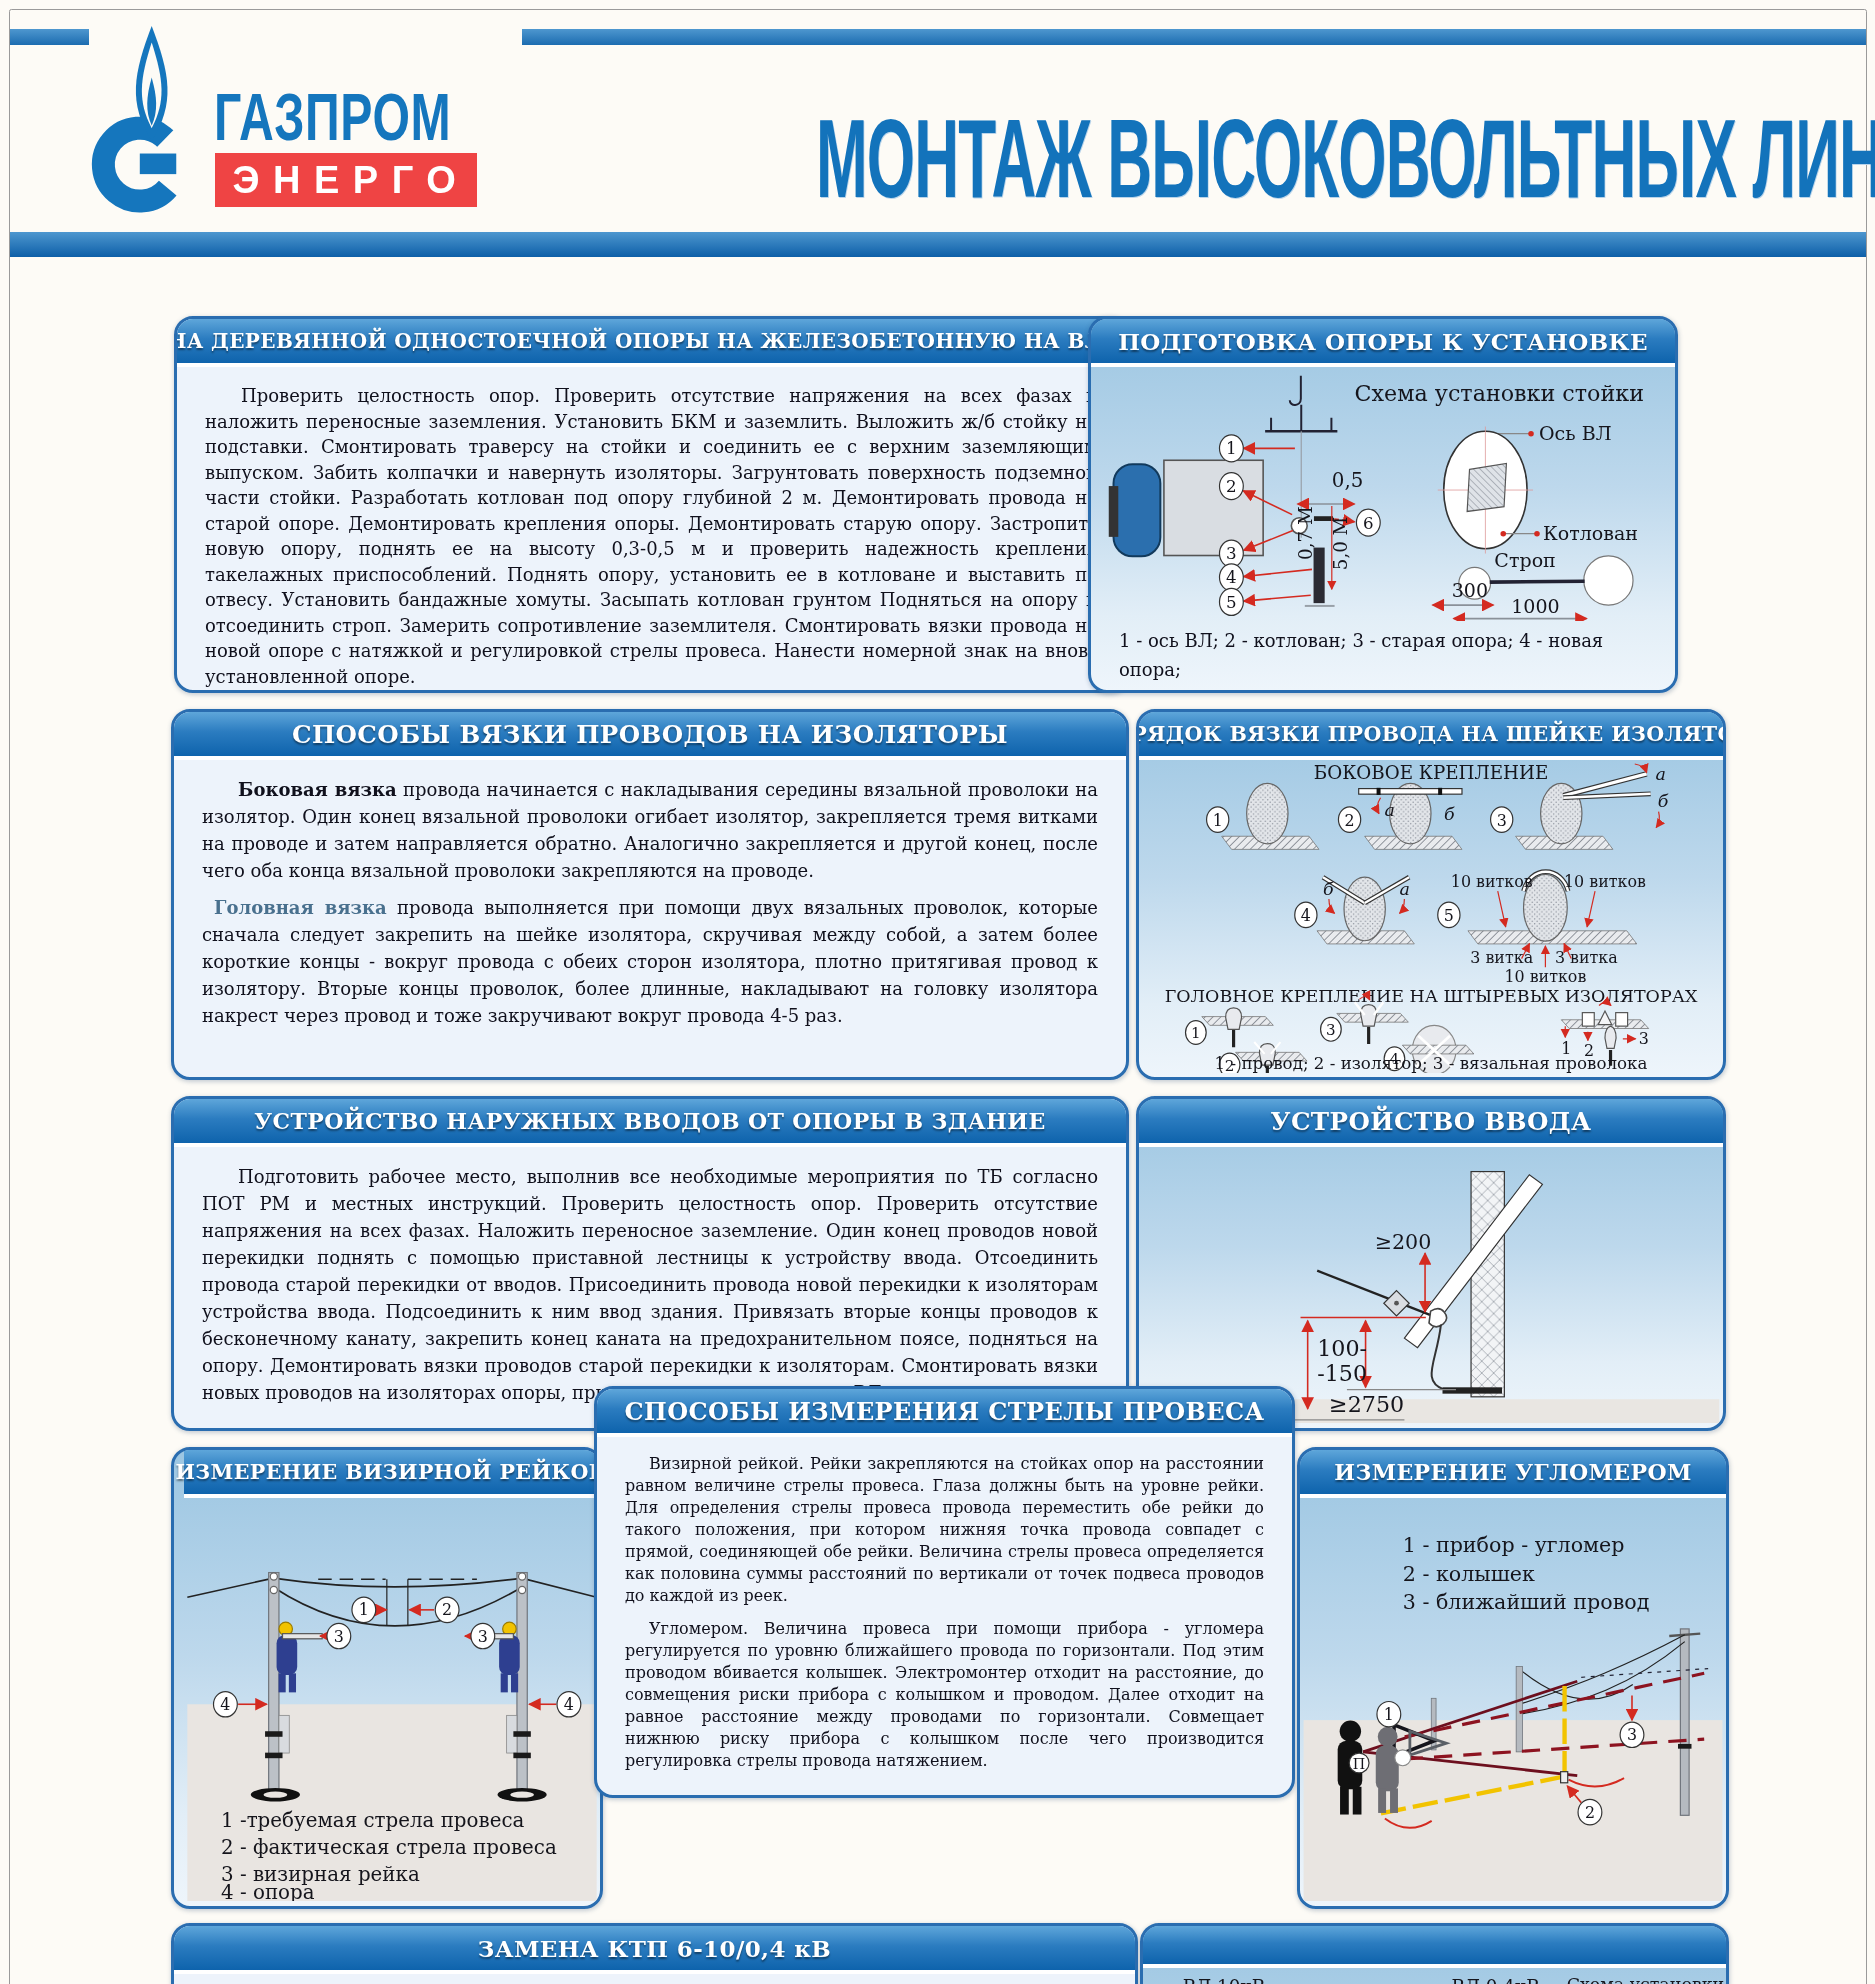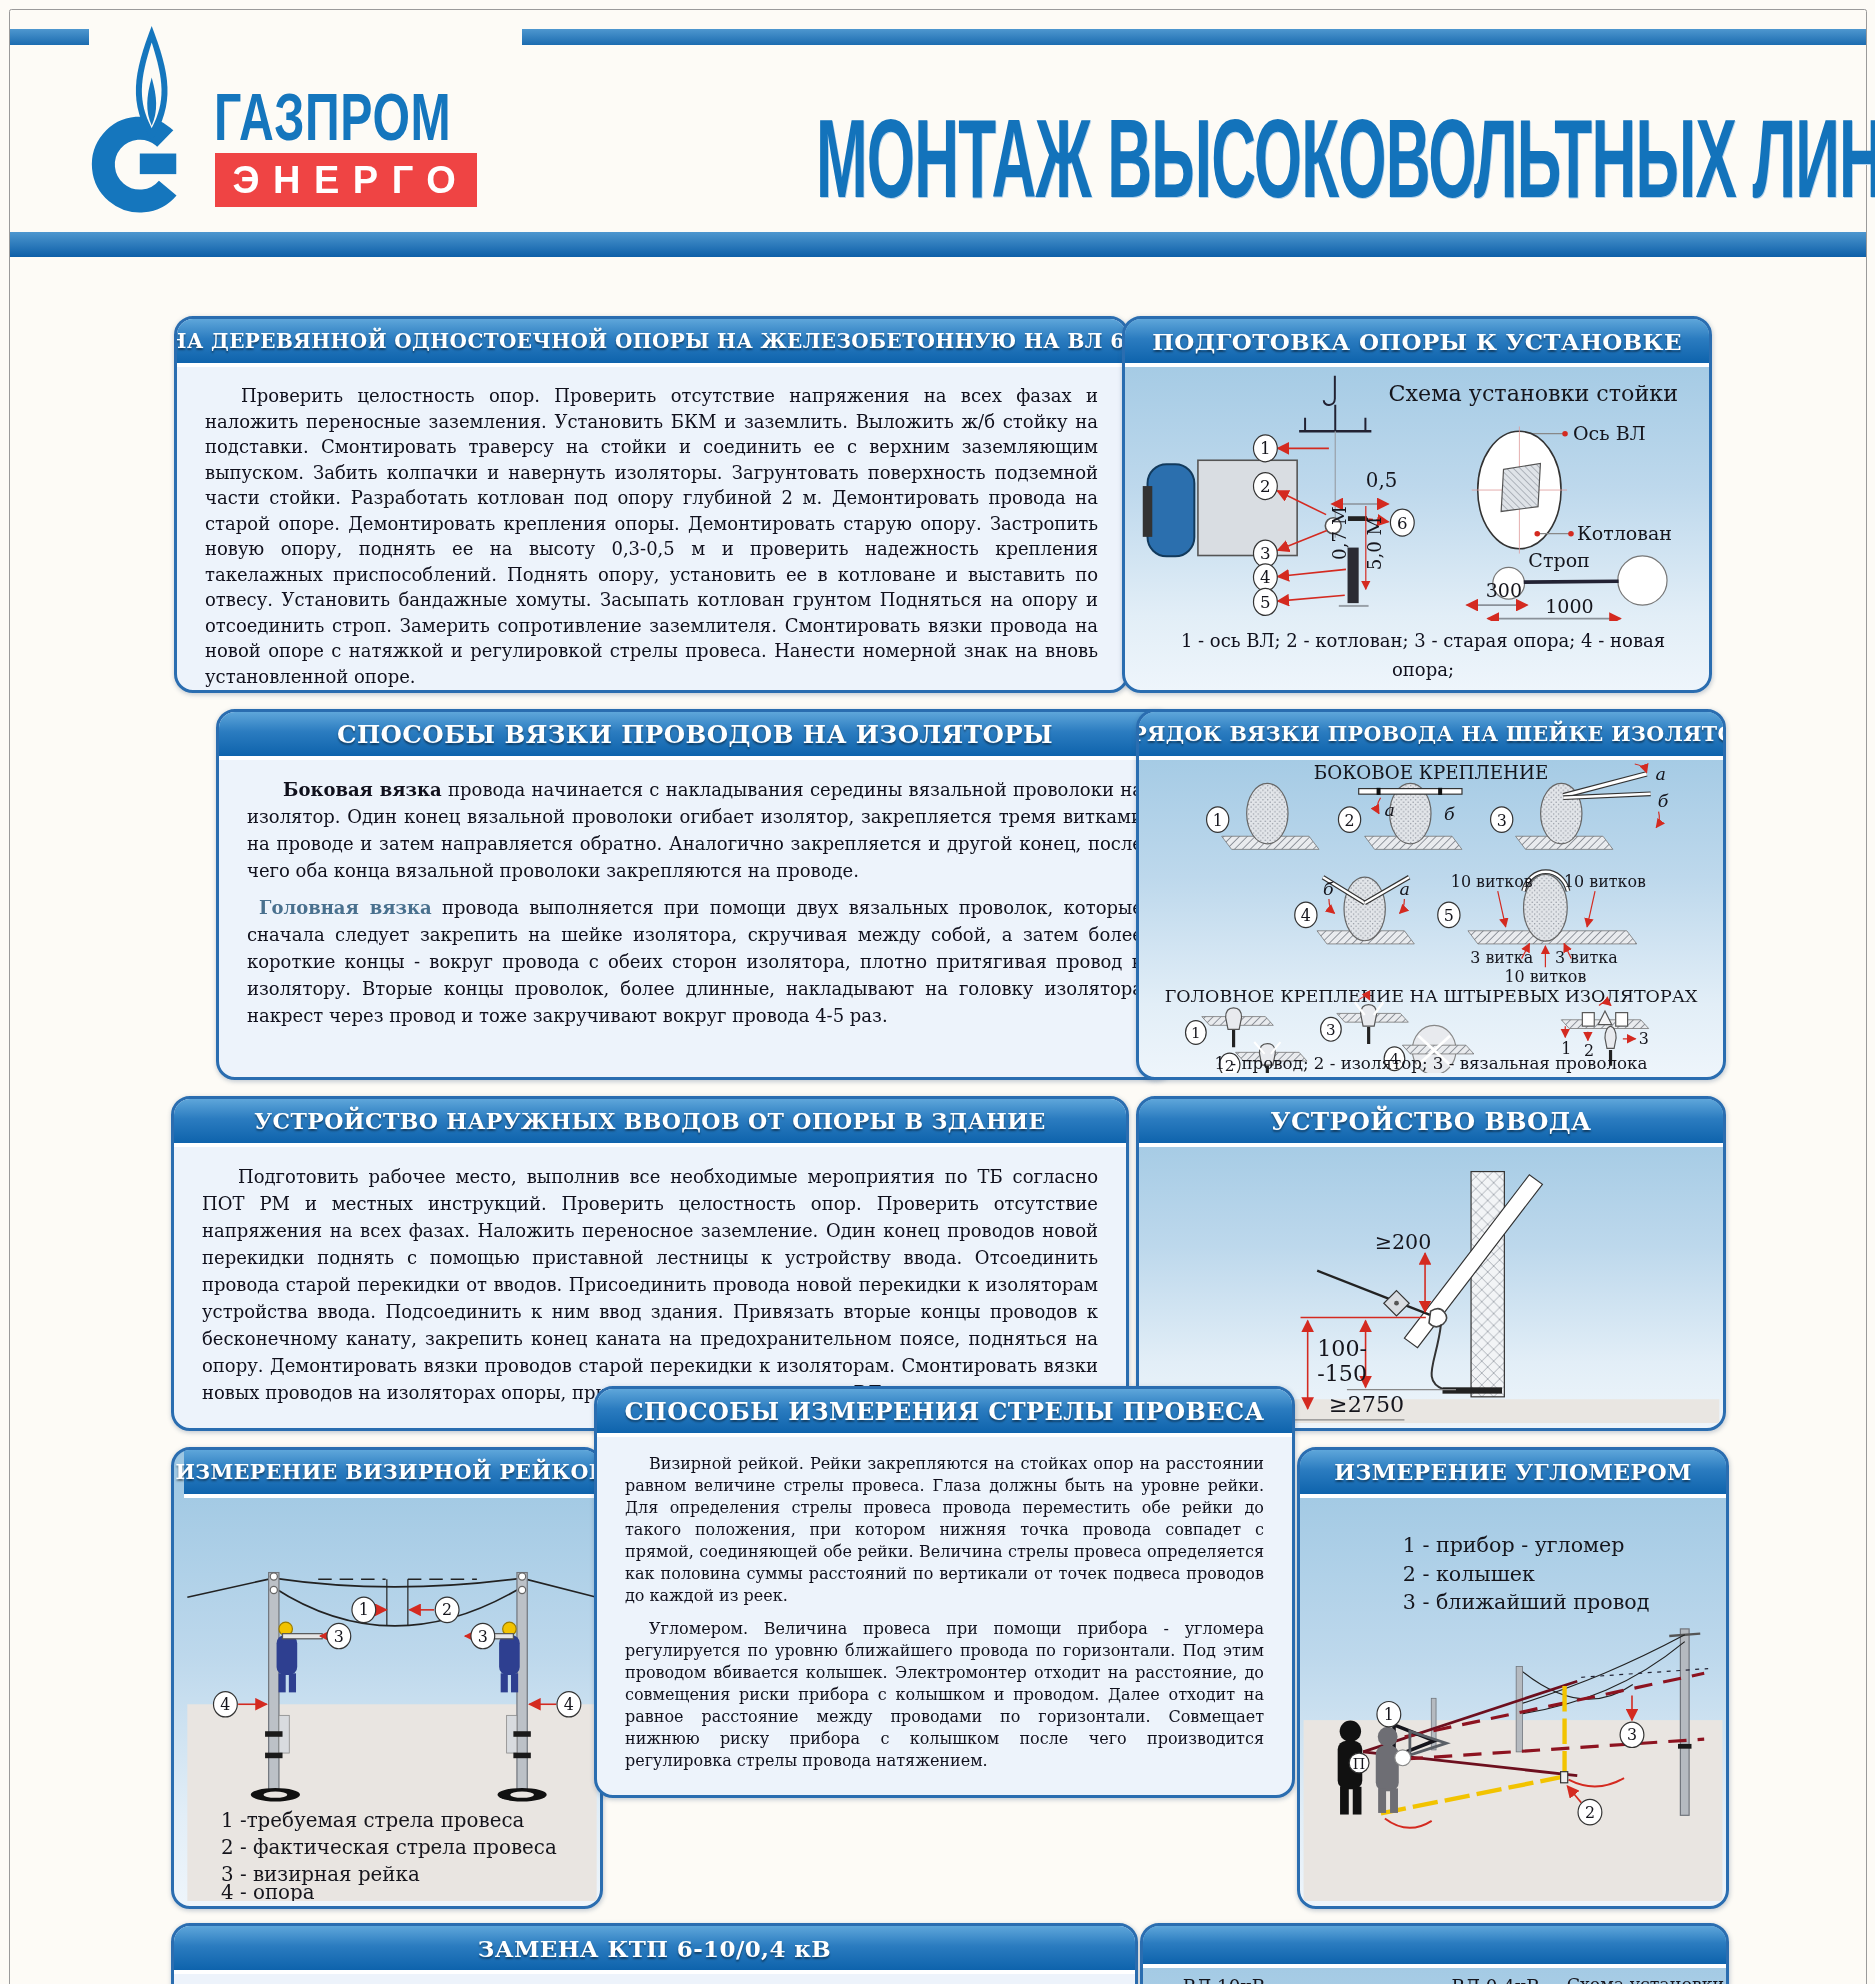--- a/index.html
+++ b/index.html
@@ -70,21 +70,21 @@
 
   <div class="maintitle"><span>МОНТАЖ ВЫСОКОВОЛЬТНЫХ ЛИНИЙ И КТП</span></div>
 
   <div class="panel" style="left:174px;top:316px;width:949px;height:371px;">
     <div class="panel-h h50">ЗАМЕНА ДЕРЕВЯННОЙ ОДНОСТОЕЧНОЙ ОПОРЫ НА ЖЕЛЕЗОБЕТОННУЮ НА ВЛ 6-10 КВ</div>
     <div class="panel-b f45">
         <p>Проверить целостность опор. Проверить отсутствие напряжения на всех фазах и наложить переносные заземления. Установить БКМ и заземлить. Выложить ж/б стойку на подставки. Смонтировать траверсу на стойки и соединить ее с верхним заземляющим выпуском. Забить колпачки и навернуть изоляторы. Загрунтовать поверхность подземной части стойки. Разработать котлован под опору глубиной 2 м. Демонтировать провода на старой опоре. Демонтировать крепления опоры. Демонтировать старую опору. Застропить новую опору, поднять ее на высоту 0,3-0,5 м и проверить надежность крепления такелажных приспособлений. Поднять опору, установить ее в котловане и выставить по отвесу. Установить бандажные хомуты. Засыпать котлован грунтом Подняться на опору и отсоединить строп. Замерить сопротивление заземлителя. Смонтировать вязки провода на новой опоре с натяжкой и регулировкой стрелы провеса. Нанести номерной знак на вновь установленной опоре.</p>
       </div>
   </div>
 
-  <div class="panel sky" style="left:1122px;top:316px;width:584px;height:371px;text-align:center;">
+  <div class="panel sky" style="left:1088px;top:316px;width:584px;height:371px;">
     <div class="panel-h h58">ПОДГОТОВКА ОПОРЫ К УСТАНОВКЕ</div>
     <svg width="100%" height="254" viewBox="0 0 1454 640">
       <text x="1020" y="85" font-size="56" text-anchor="middle">Схема установки стойки</text>
 
       <path d="M520,22 v58 c0,20 -28,20 -28,4" stroke="#223" stroke-width="5" fill="none"></path>
       <line x1="430" y1="162" x2="612" y2="162" stroke="#223" stroke-width="6"></line>
       <line x1="445" y1="162" x2="445" y2="128" stroke="#223" stroke-width="5"></line>
       <line x1="597" y1="162" x2="597" y2="128" stroke="#223" stroke-width="5"></line>
       <line x1="521" y1="162" x2="521" y2="95" stroke="#223" stroke-width="5"></line>
       <line x1="521" y1="162" x2="521" y2="430" stroke="#98a0a8" stroke-width="3"></line>
@@ -154,21 +154,21 @@
       <line x1="852" y1="600" x2="1005" y2="600" stroke="#8a9199" stroke-width="4" marker-start="url(#arr)" marker-end="url(#arr)"></line>
       <text x="1050" y="620" font-size="48">1000</text>
       <line x1="905" y1="634" x2="1240" y2="634" stroke="#8a9199" stroke-width="4" marker-start="url(#arr)" marker-end="url(#arr)"></line>
     </svg>
     <div class="legendtext">
       <div>1 - ось ВЛ; 2 - котлован; 3 - старая опора; 4 - новая опора;</div>
       <div>5 - битумное покрытие; 6 - место строповки; 7- заземляющий выпуск</div>
     </div>
   </div>
 
-  <div class="panel" style="left:171px;top:709px;width:952px;height:365px;margin-left:45px;">
+  <div class="panel" style="left:171px;top:709px;width:952px;height:365px;">
     <div class="panel-h h62">СПОСОБЫ ВЯЗКИ ПРОВОДОВ НА ИЗОЛЯТОРЫ</div>
     <div class="panel-b f46">
       <p><b>Боковая вязка</b><span> провода начинается с накладывания середины вязальной проволоки на изолятор. Один конец вязальной проволоки огибает изолятор, закрепляется тремя витками на проводе и затем направляется обратно. Аналогично закрепляется и другой конец, после чего оба конца вязальной проволоки закрепляются на проводе.</span></p>
       <p style="text-indent:12px;"><b class="lead2">Головная вязка</b><span> провода выполняется при помощи двух вязальных проволок, которые сначала следует закрепить на шейке изолятора, скручивая между собой, а затем более короткие концы - вокруг провода с обеих сторон изолятора, плотно притягивая провод к изолятору. Вторые концы проволок, более длинные, накладывают на головку изолятора накрест через провод и тоже закручивают вокруг провода 4-5 раз.</span></p>
     </div>
   </div>
 
   <div class="panel sky" style="left:1136px;top:709px;width:584px;height:365px;">
     <div class="panel-h h52">ПОРЯДОК ВЯЗКИ ПРОВОДА НА ШЕЙКЕ ИЗОЛЯТОРА</div>
     <svg width="100%" height="313" viewBox="0 0 1454 788">

